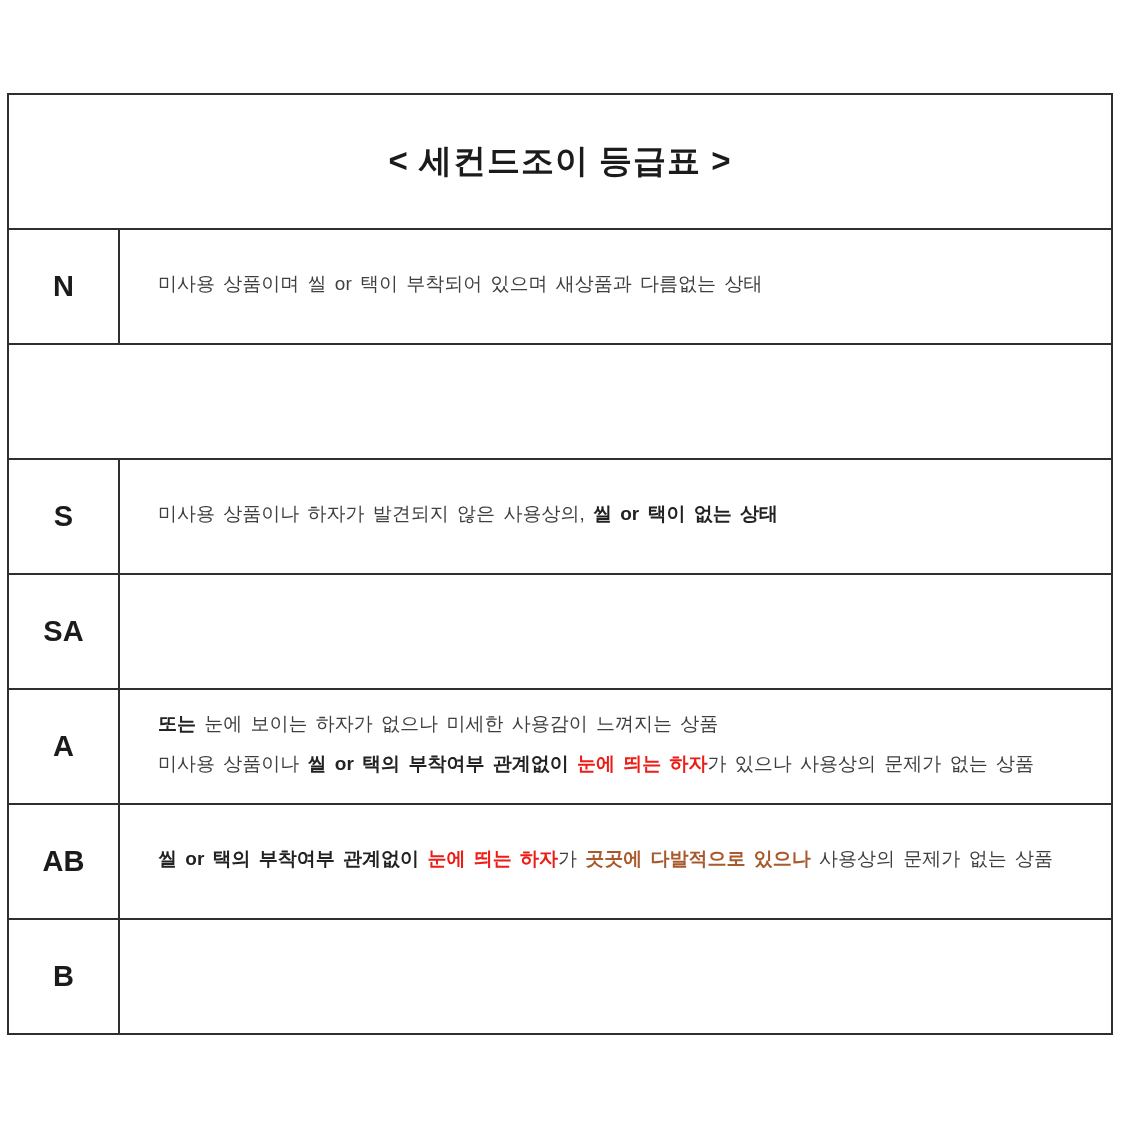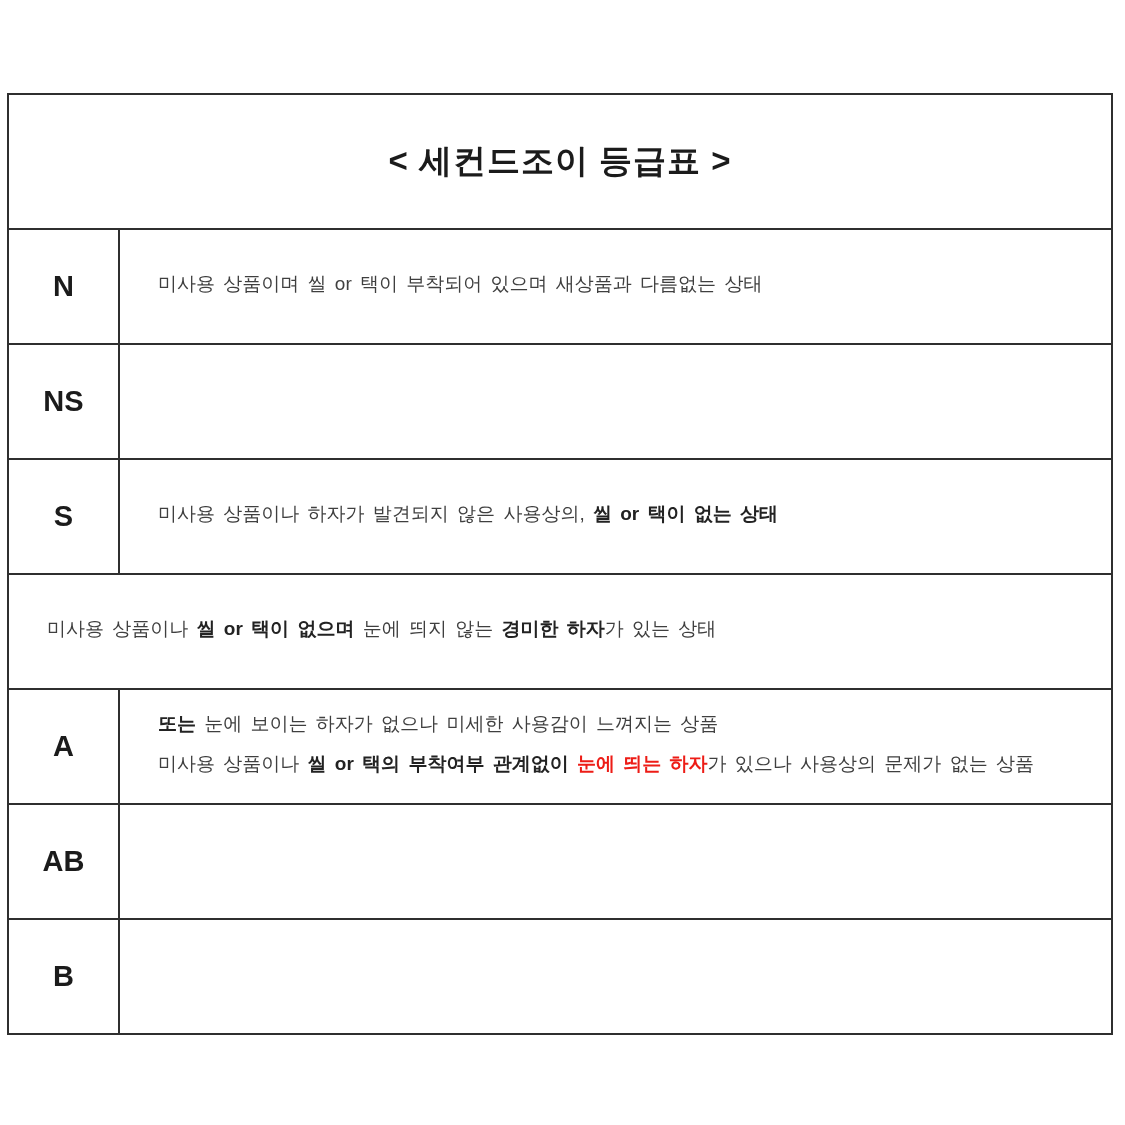--- a/index.html
+++ b/index.html
@@ -91,41 +91,41 @@
   <div class="grade-table">
     <div class="title-row">&lt; 세컨드조이 등급표 &gt;</div>
     <div>
         <div class="row">
           <div class="grade-cell">N</div>
           <div class="desc-cell">
             <div class="desc-line"><span class="seg">미사용 상품이며 씰 or 택이 부착되어 있으며 새상품과 다름없는 상태</span></div>
           </div>
         </div>
         <div class="row">
-          <div class="grade-cell">NS</div>
         </div>
         <div class="row">
           <div class="grade-cell">S</div>
           <div class="desc-cell">
             <div class="desc-line"><span class="seg">미사용 상품이나 하자가 발견되지 않은 사용상의, </span><span class="seg bold">씰 or 택이 없는 상태</span></div>
           </div>
         </div>
         <div class="row">
-          <div class="desc-cell">
-            <div class="desc-line"><span class="seg">미사용 상품이나 </span><span class="seg bold">씰 or 택이 없으며</span><span class="seg"> 눈에 띄지 않는 </span><span class="seg bold">경미한 하자</span><span class="seg">가 있는 상태</span></div>
-          </div>
+          <div class="grade-cell">SA</div>
         </div>
         <div class="row">
           <div class="grade-cell">A</div>
           <div class="desc-cell">
             <div class="desc-line"><span class="seg bold">또는</span><span class="seg"> 눈에 보이는 하자가 없으나 미세한 사용감이 느껴지는 상품</span></div>
             <div class="desc-line"><span class="seg">미사용 상품이나 </span><span class="seg bold">씰 or 택의 부착여부 관계없이 </span><span class="seg bold red">눈에 띄는 하자</span><span class="seg">가 있으나 사용상의 문제가 없는 상품</span></div>
           </div>
         </div>
         <div class="row">
           <div class="grade-cell">AB</div>
+          <div class="desc-cell">
+            <div class="desc-line"><span class="seg bold">씰 or 택의 부착여부 관계없이 </span><span class="seg bold red">눈에 띄는 하자</span><span class="seg">가 </span><span class="seg bold brown">곳곳에 다발적으로 있으나</span><span class="seg"> 사용상의 문제가 없는 상품</span></div>
+          </div>
         </div>
         <div class="row">
           <div class="grade-cell">B</div>
         </div>
       </div>
   </div>
 </div>
 
 </body></html>

